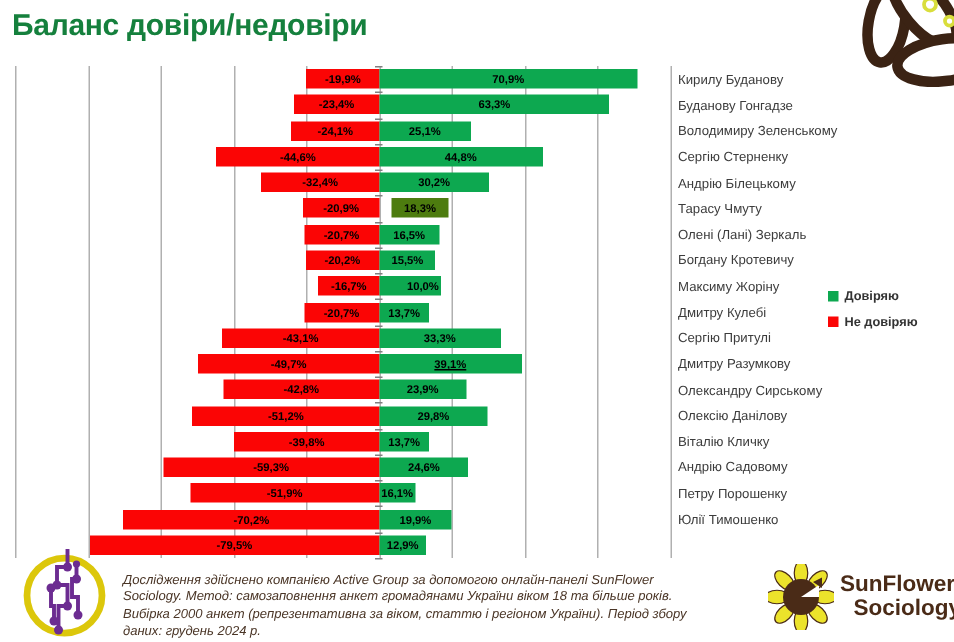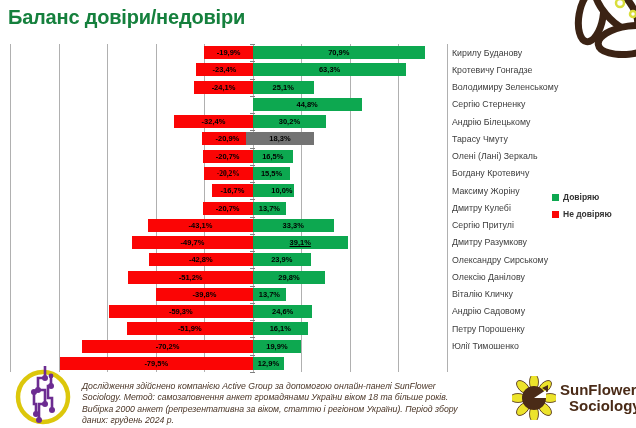--- a/index.html
+++ b/index.html
@@ -75,56 +75,57 @@
       <div class="tick" style="left: 240.278px; top: 276.211px;"></div>
       <div class="tick" style="left: 240.278px; top: 293.474px;"></div>
       <div class="tick" style="left: 240.278px; top: 310.737px;"></div>
       <div class="tick" style="left: 240.278px; top: 328px;"></div>
       <div class="bar" style="left: 194.465px; top: 2.13158px; width: 48.3128px; background: rgb(251, 5, 5);">-19,9%</div>
       <div class="bar" style="left: 242.778px; top: 2.13158px; width: 172.129px; background: rgb(13, 168, 80);">70,9%</div>
       <div class="bar" style="left: 185.968px; top: 19.3947px; width: 56.81px; background: rgb(251, 5, 5);">-23,4%</div>
       <div class="bar" style="left: 242.778px; top: 19.3947px; width: 153.678px; background: rgb(13, 168, 80);">63,3%</div>
       <div class="bar" style="left: 184.268px; top: 36.6579px; width: 58.5094px; background: rgb(251, 5, 5);">-24,1%</div>
       <div class="bar" style="left: 242.778px; top: 36.6579px; width: 60.9372px; background: rgb(13, 168, 80);">25,1%</div>
+      <div class="bar" style="left: 134.499px; top: 53.9211px; width: 108.279px; background: rgb(251, 5, 5);">-44,6%</div>
       <div class="bar" style="left: 242.778px; top: 53.9211px; width: 108.764px; background: rgb(13, 168, 80);">44,8%</div>
       <div class="bar" style="left: 164.118px; top: 71.1842px; width: 78.66px; background: rgb(251, 5, 5);">-32,4%</div>
       <div class="bar" style="left: 242.778px; top: 71.1842px; width: 73.3189px; background: rgb(13, 168, 80);">30,2%</div>
       <div class="bar" style="left: 192.037px; top: 88.4474px; width: 50.7406px; background: rgb(251, 5, 5);">-20,9%</div>
-      <div class="bar" style="left: 236px; top: 88.4474px; width: 68px; background: #737373;">18,3%</div>
+      <div class="bar" style="left: 251px; top: 88.4474px; width: 38px; background: #4d7c0f;">18,3%</div>
       <div class="bar" style="left: 192.523px; top: 105.711px; width: 50.255px; background: rgb(251, 5, 5);">-20,7%</div>
       <div class="bar" style="left: 242.778px; top: 105.711px; width: 40.0583px; background: rgb(13, 168, 80);">16,5%</div>
-      <div class="bar" style="left: 193.737px; top: 122.974px; width: 49.0411px; background: rgb(251, 5, 5); font-family: Liberation Serif, serif;">-20,2%</div>
+      <div class="bar" style="left: 193.737px; top: 122.974px; width: 49.0411px; background: rgb(251, 5, 5);">-20,2%</div>
       <div class="bar" style="left: 242.778px; top: 122.974px; width: 37.6306px; background: rgb(13, 168, 80);">15,5%</div>
       <div class="bar" style="left: 202.234px; top: 140.237px; width: 40.5439px; background: rgb(251, 5, 5);">-16,7%</div>
       <div class="bar" style="left: 242.778px; top: 140.237px; width: 24.2778px; background: rgb(13, 168, 80); padding-left: 17px;">10,0%</div>
       <div class="bar" style="left: 192.523px; top: 157.5px; width: 50.255px; background: rgb(251, 5, 5);">-20,7%</div>
       <div class="bar" style="left: 242.778px; top: 157.5px; width: 33.2606px; background: rgb(13, 168, 80);">13,7%</div>
       <div class="bar" style="left: 138.141px; top: 174.763px; width: 104.637px; background: rgb(251, 5, 5);">-43,1%</div>
       <div class="bar" style="left: 242.778px; top: 174.763px; width: 80.845px; background: rgb(13, 168, 80);">33,3%</div>
       <div class="bar" style="left: 122.117px; top: 192.026px; width: 120.661px; background: rgb(251, 5, 5);">-49,7%</div>
       <div class="bar" style="left: 242.778px; top: 192.026px; width: 94.9261px; background: rgb(13, 168, 80); text-decoration: underline;">39,1%</div>
       <div class="bar" style="left: 138.869px; top: 209.289px; width: 103.909px; background: rgb(251, 5, 5);">-42,8%</div>
       <div class="bar" style="left: 242.778px; top: 209.289px; width: 58.0239px; background: rgb(13, 168, 80);">23,9%</div>
       <div class="bar" style="left: 118.476px; top: 226.553px; width: 124.302px; background: rgb(251, 5, 5);">-51,2%</div>
       <div class="bar" style="left: 242.778px; top: 226.553px; width: 72.3478px; background: rgb(13, 168, 80);">29,8%</div>
       <div class="bar" style="left: 146.152px; top: 243.816px; width: 96.6256px; background: rgb(251, 5, 5);">-39,8%</div>
       <div class="bar" style="left: 242.778px; top: 243.816px; width: 33.2606px; background: rgb(13, 168, 80);">13,7%</div>
       <div class="bar" style="left: 98.8106px; top: 261.079px; width: 143.967px; background: rgb(251, 5, 5);">-59,3%</div>
       <div class="bar" style="left: 242.778px; top: 261.079px; width: 59.7233px; background: rgb(13, 168, 80);">24,6%</div>
       <div class="bar" style="left: 116.776px; top: 278.342px; width: 126.002px; background: rgb(251, 5, 5);">-51,9%</div>
-      <div class="bar" style="left: 242.778px; top: 278.342px; width: 55px; background: rgb(13, 168, 80);">16,1%</div>
+      <div class="bar" style="left: 242.778px; top: 278.342px; width: 24px; background: rgb(13, 168, 80);">16,1%</div>
       <div class="bar" style="left: 72.3478px; top: 295.605px; width: 170.43px; background: rgb(251, 5, 5);">-70,2%</div>
       <div class="bar" style="left: 242.778px; top: 295.605px; width: 48.3128px; background: rgb(13, 168, 80);">19,9%</div>
       <div class="bar" style="left: 49.7694px; top: 312.868px; width: 193.008px; background: rgb(251, 5, 5);">-79,5%</div>
       <div class="bar" style="left: 242.778px; top: 312.868px; width: 31.3183px; background: rgb(13, 168, 80);">12,9%</div>
     </div>
 
   <div class="names">
       <div class="name-row" style="height: 17.2632px;">Кирилу Буданову</div>
-      <div class="name-row" style="height: 17.2632px;">Кротевичу Гонгадзе</div>
+      <div class="name-row" style="height: 17.2632px;">Буданову Гонгадзе</div>
       <div class="name-row" style="height: 17.2632px;">Володимиру Зеленському</div>
       <div class="name-row" style="height: 17.2632px;">Сергію Стерненку</div>
       <div class="name-row" style="height: 17.2632px;">Андрію Білецькому</div>
       <div class="name-row" style="height: 17.2632px;">Тарасу Чмуту</div>
       <div class="name-row" style="height: 17.2632px;">Олені (Лані) Зеркаль</div>
       <div class="name-row" style="height: 17.2632px;">Богдану Кротевичу</div>
       <div class="name-row" style="height: 17.2632px;">Максиму Жоріну</div>
       <div class="name-row" style="height: 17.2632px;">Дмитру Кулебі</div>
       <div class="name-row" style="height: 17.2632px;">Сергію Притулі</div>
       <div class="name-row" style="height: 17.2632px;">Дмитру Разумкову</div>

